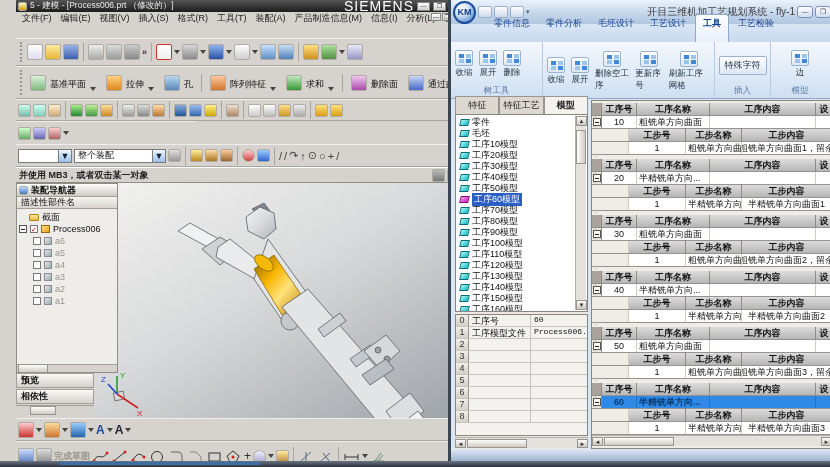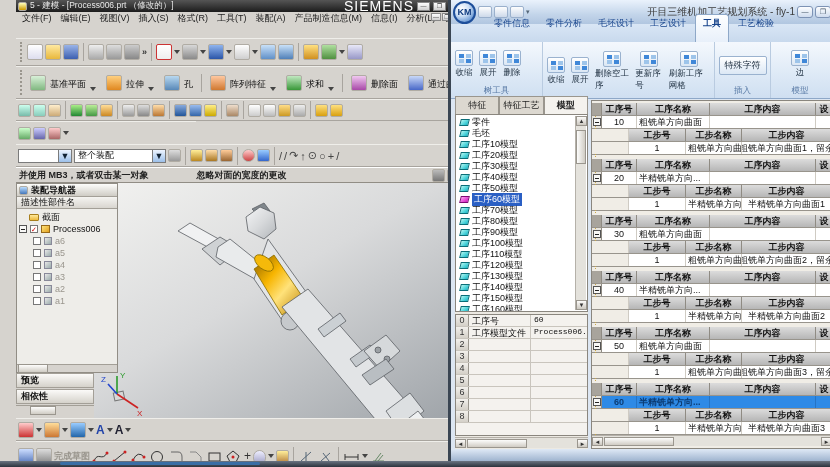--- a/index.html
+++ b/index.html
@@ -268,21 +268,20 @@
     <span style="font-size:11px;color:#444">↷</span>
     <span style="font-size:11px;color:#444">↑</span>
     <span style="font-size:11px;color:#444">⊙</span>
     <span style="font-size:11px;color:#444">○</span>
     <span style="font-size:11px;color:#444">+</span>
     <span style="font-size:11px;color:#444">/</span>
   </div>
 
   <div id="promptbar" class="abs">
     <span style="padding-left:3px">并使用 MB3，或者双击某一对象</span>
-    <span style="padding-left:48px">忽略对面的宽度的更改</span>
     <span style="margin-left:auto;display:flex;gap:2px;padding-right:4px">
       <span class="gi s" style="background:linear-gradient(#bbb,#777)"></span>
       <span class="gi s" style="background:linear-gradient(#fff,#ccc)"></span>
     </span>
   </div>
 
   <div id="viewport" class="abs">
     <svg width="370" height="235" viewBox="0 0 370 235">
       <defs>
         <linearGradient id="gold" x1="0" y1="0" x2="1" y2="1">

